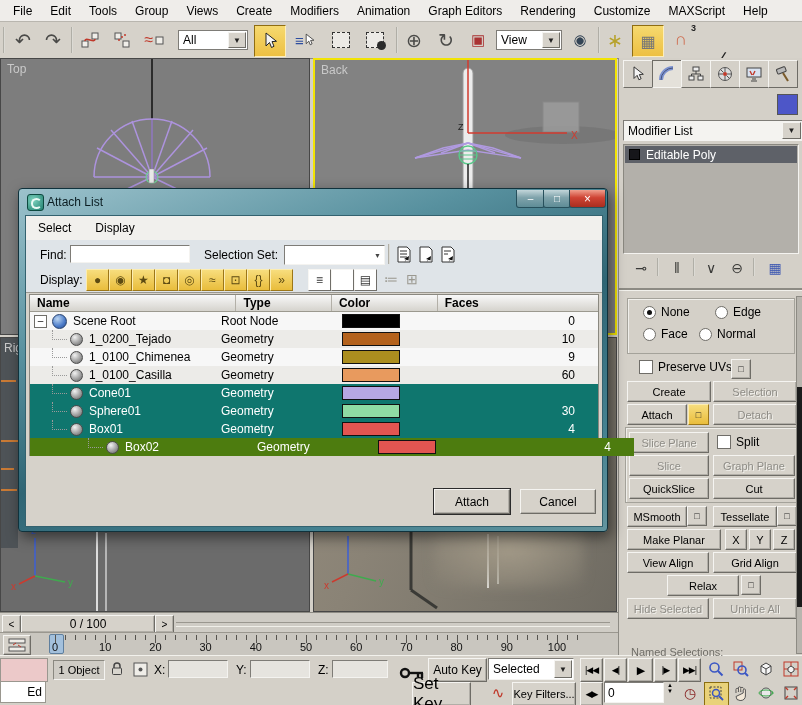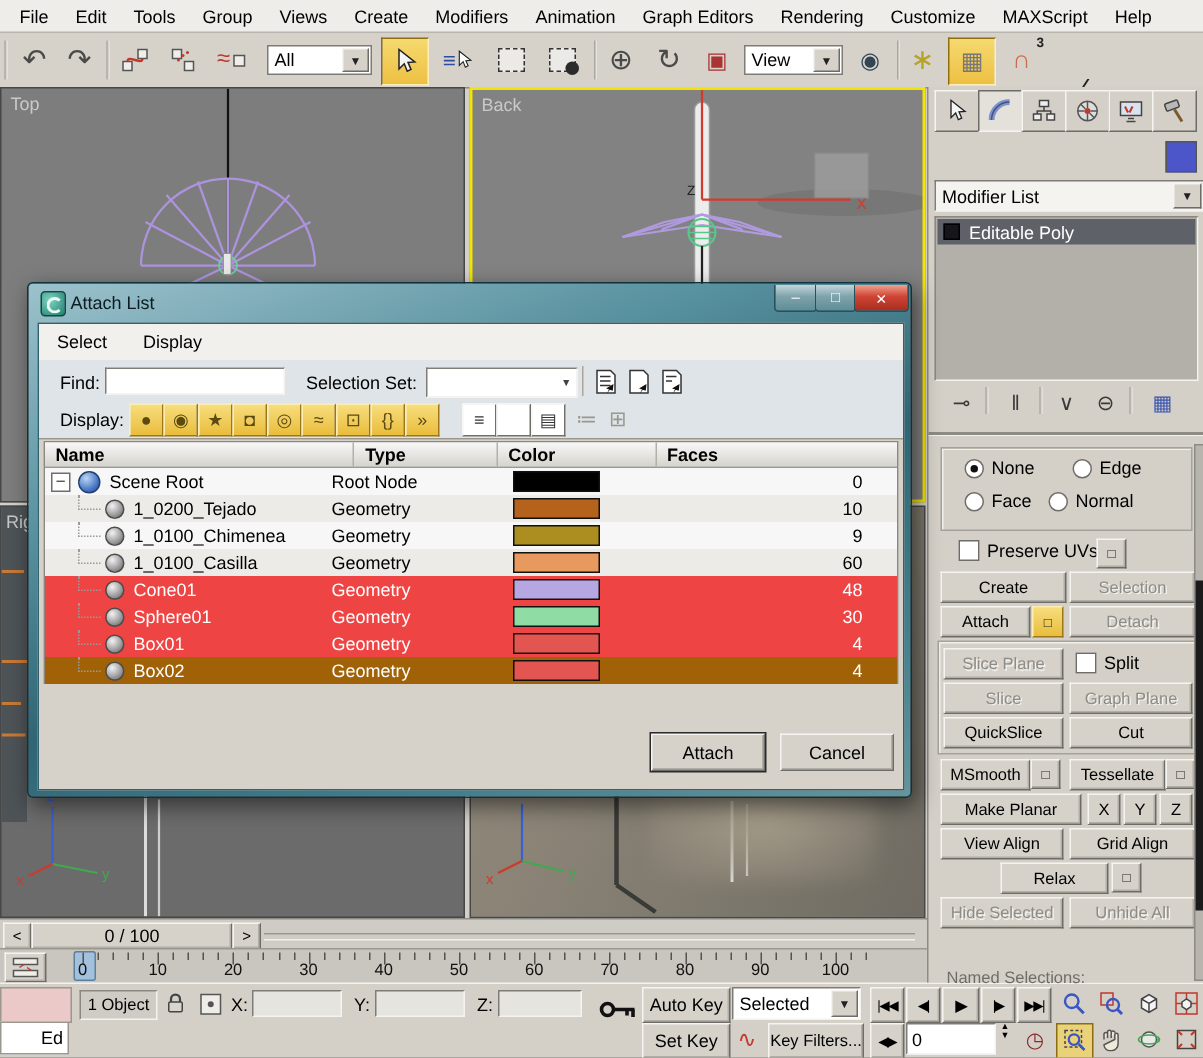--- a/index.html
+++ b/index.html
@@ -85,22 +85,22 @@
 
   .atable{position:absolute;left:3px;top:78px;width:570px;height:162px;background:#f7f7f7;
           border:1px solid #8a8880;box-sizing:border-box;}
   .thead{position:absolute;left:0;top:0;width:568px;height:16px;display:flex;
          background:linear-gradient(#f8f8f8,#d5d3cd);border-bottom:1px solid #9b998f;}
   .th{font-weight:bold;font-size:12px;padding-left:7px;box-sizing:border-box;border-right:1px solid #b3b0a8;
       display:flex;align-items:center;height:16px;}
   .tbody{position:absolute;left:0;top:17px;width:568px;height:144px;}
   .trow{position:absolute;left:0;width:568px;height:18px;display:flex;align-items:center;font-size:12px;}
   .trow .cell{height:18px;display:flex;align-items:center;box-sizing:border-box;}
-  .trow.sel{background:#ef4444;color:#fff;}
-  .trow.focus{background:#a16207;}
+  .trow.sel{background:#0f766e;color:#fff;}
+  .trow.focus{background:#4d7c0f;padding-left:36px;}
   .expander{width:11px;height:11px;background:#fff;border:1px solid #6f6d68;font-size:10px;line-height:9px;
             text-align:center;color:#111;margin-left:4px;}
   .globe{width:13px;height:13px;border-radius:50%;margin-left:5px;
          background:radial-gradient(circle at 35% 30%,#bcd6f2,#4a7ac8 60%,#2a4a88);border:1px solid #24406e;}
   .nodeball{width:11px;height:11px;border-radius:50%;margin-left:3px;
          background:radial-gradient(circle at 35% 30%,#f2f2f2,#9a9a9a 60%,#5e5e5e);border:1px solid #4c4c4c;}
   .branch{width:14px;height:18px;border-left:1px dotted #9a9a9a;border-bottom:1px dotted #9a9a9a;
           margin-left:22px;height:9px;align-self:flex-start;}
   .swatch{width:56px;height:12px;border:1px solid #111;}
   .dlg-btn{position:absolute;height:23px;width:74px;font-size:12px;}
@@ -470,21 +470,20 @@
             <div class="trow sel" style="top: 72px;">
               <div class="cell" style="width: 184px;">
                 <div class="branch"></div>
                 <div class="nodeball"></div>
                 <div style="margin-left: 6px;">Cone01</div>
               </div>
               <div class="cell" style="width: 101px; padding-left: 7px; box-sizing: border-box;">Geometry</div>
               <div class="cell" style="width: 112px; justify-content: center;">
                 <div class="swatch" style="background: rgb(182, 167, 227);"></div>
               </div>
-              <div class="cell" style="width: 158px; justify-content: flex-end; padding-right: 10px; box-sizing: border-box;">48</div>
             </div>
             <div class="trow sel" style="top: 90px;">
               <div class="cell" style="width: 184px;">
                 <div class="branch"></div>
                 <div class="nodeball"></div>
                 <div style="margin-left: 6px;">Sphere01</div>
               </div>
               <div class="cell" style="width: 101px; padding-left: 7px; box-sizing: border-box;">Geometry</div>
               <div class="cell" style="width: 112px; justify-content: center;">
                 <div class="swatch" style="background: rgb(143, 220, 164);"></div>
@@ -770,21 +769,21 @@
     <div class="abs glyph" style="left:396px;top:6px;width:32px;height:22px">
       <svg width="26" height="14" viewBox="0 0 26 14">
           <circle cx="6" cy="7" r="4" fill="none" stroke="#111" stroke-width="2.4"></circle>
           <line x1="10" y1="7" x2="24" y2="7" stroke="#111" stroke-width="2.4"></line>
           <line x1="19" y1="7" x2="19" y2="11" stroke="#111" stroke-width="2.4"></line>
           <line x1="23" y1="7" x2="23" y2="12" stroke="#111" stroke-width="2.4"></line>
         </svg>
     </div>
 
     <div class="abs btn3d" style="left:428px;top:2px;width:57px;height:22px;font-size:12px">Auto Key</div>
-    <div class="abs btn3d" style="left:428px;top:26px;width:57px;height:22px;font-size:12px">Set Key</div>
+    <div class="abs btn3d" style="left:412px;top:26px;width:57px;height:22px;font-size:17px">Set Key</div>
     <div class="abs sunken" style="left:488px;top:2px;width:86px;height:22px;display:flex;align-items:center;padding-left:4px;box-sizing:border-box;font-size:12px">
       <span>Selected</span>
       <span class="combo-arrow" style="width:16px">▼</span>
     </div>
     <div class="abs glyph" style="left:488px;top:26px;width:20px;height:22px;color:#c0392b;font-size:15px">∿</div>
     <div class="abs btn3d" style="left:512px;top:26px;width:62px;height:22px;font-size:11px">Key Filters...</div>
 
     <div class="abs btn3d transport" style="left:580px;top:2px;width:21px">|◀◀</div>
     <div class="abs btn3d transport" style="left:604px;top:2px;width:21px">◀|</div>
     <div class="abs btn3d transport" style="left:628px;top:2px;width:23px;font-size:11px">▶</div>

